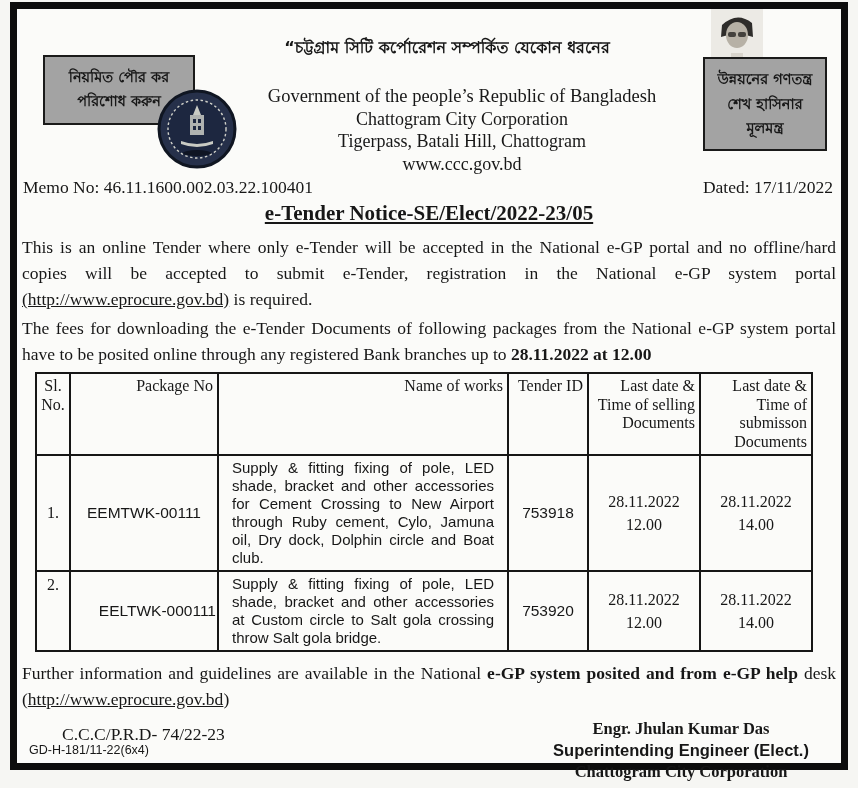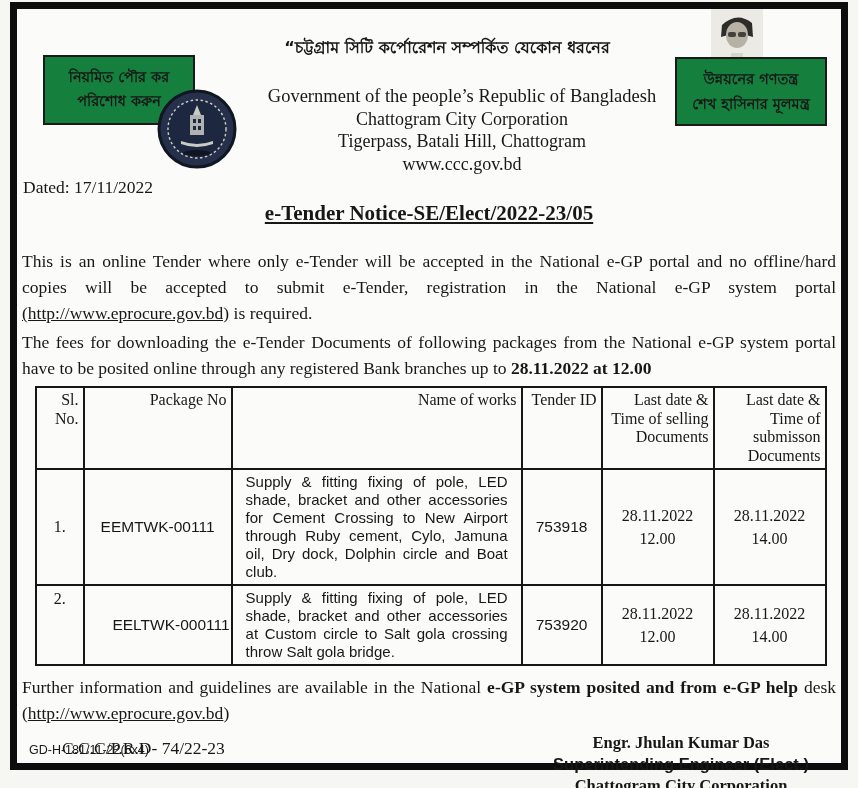--- a/index.html
+++ b/index.html
@@ -9,57 +9,57 @@
     font-family:"Liberation Serif","DejaVu Serif",serif;
   }
   .frame {
     position:absolute; left:10px; top:2px; width:838px; height:768px;
     box-sizing:border-box; border:7px solid #0d0d0d; background:#fbfbf9;
   }
   
   .header { position:absolute; left:0; top:0; right:0; height:190px; }
   .side-box {
     position:absolute; box-sizing:border-box; border:2px solid #1a1a1a;
-    text-align:center; font-weight:bold; background:#15803d;
+    text-align:center; font-weight:bold; background:#a3a3a3;
     font-family:"DejaVu Sans","Liberation Sans",sans-serif;
   }
   .left-box  { left:26px; top:46px; width:152px; padding:9px 4px; font-size:14.5px; line-height:1.65; }
-  .right-box { right:14px; top:48px; width:152px; padding:8px 3px; font-size:14.5px; line-height:1.7; }
+  .right-box { right:14px; top:48px; width:124px; padding:8px 3px; font-size:14.5px; line-height:1.7; }
   .side-box span { display:block; }
   .quote {
     position:absolute; left:205px; top:24px; width:450px; text-align:center;
     font-weight:bold; font-size:16px; line-height:1.85;
     font-family:"DejaVu Sans","Liberation Sans",sans-serif;
   }
   .quote span { display:block; }
   .portrait { position:absolute; right:78px; top:0px; width:52px; height:60px; }
   .seal { position:absolute; left:140px; top:80px; width:80px; height:80px; }
   .org { position:absolute; left:225px; top:76px; width:440px; text-align:center; }
   .org div { font-size:18px; line-height:22.5px; }
   .org .org-l1 { font-size:18.5px; }
   .memo-row {
     position:absolute; left:6px; right:8px; top:168px;
     display:flex; justify-content:space-between; font-size:17.5px;
   }
   
   .bodyc { position:absolute; left:5px; right:5px; top:188px; }
-  .title-row { text-align:center; margin:4px 0 22px; }
+  .title-row { text-align:center; margin:4px 0 8px; }
   .title-text { font-size:21px; font-weight:bold; text-decoration:underline; }
   .para { margin:0; font-size:17.5px; line-height:26px; text-align:justify; }
   .p2 { margin-top:3px; }
   .link { text-decoration:underline; }
   .bold { font-weight:bold; }
   
   table.tender { border-collapse:collapse; margin:5px 0 0 13px; table-layout:fixed; }
   .tender th, .tender td { border:2px solid #161616; }
   .tender th {
     font-weight:normal; font-size:16px; line-height:18.5px; padding:3px 4px;
     vertical-align:top; text-align:right; white-space:pre-line;
   }
-  .tender th.th-sl { text-align:right; padding-left:18px;margin-left:28px; }
+  .tender th.th-sl { text-align:center; padding-left:4px;margin-left:28px; }
   td.c-sl   { text-align:center; font-size:16px; vertical-align:middle; }
   td.sl-top { vertical-align:top; padding-top:4px; }
   td.c-pkg  { font-family:"Liberation Sans","DejaVu Sans",sans-serif; font-size:15.5px;
               text-align:center; vertical-align:middle; }
   td.pkg-left { text-align:right; padding-left:4px; }
   td.c-work { font-family:"Liberation Sans","DejaVu Sans",sans-serif; font-size:15px;
               line-height:18px; text-align:justify; vertical-align:top; padding:3px 13px; }
   td.c-tid  { font-family:"Liberation Sans","DejaVu Sans",sans-serif; font-size:15.5px;
               text-align:center; vertical-align:middle; }
   td.c-date { font-size:16px; text-align:center; vertical-align:middle;
@@ -123,20 +123,21 @@
       </svg>
 
       <div class="org">
         <div class="org-l1">Government of the people’s Republic of Bangladesh</div>
         <div>Chattogram City Corporation</div>
         <div>Tigerpass, Batali Hill, Chattogram</div>
         <div>www.ccc.gov.bd</div>
       </div>
 
       <div class="memo-row">
+        <span>Memo No: 46.11.1600.002.03.22.100401</span>
         <span>Dated: 17/11/2022</span>
       </div>
     </div>
 
     <div class="bodyc">
 
       <div class="title-row">
         <span class="title-text">e-Tender Notice-SE/Elect/2022-23/05</span>
       </div>
 

